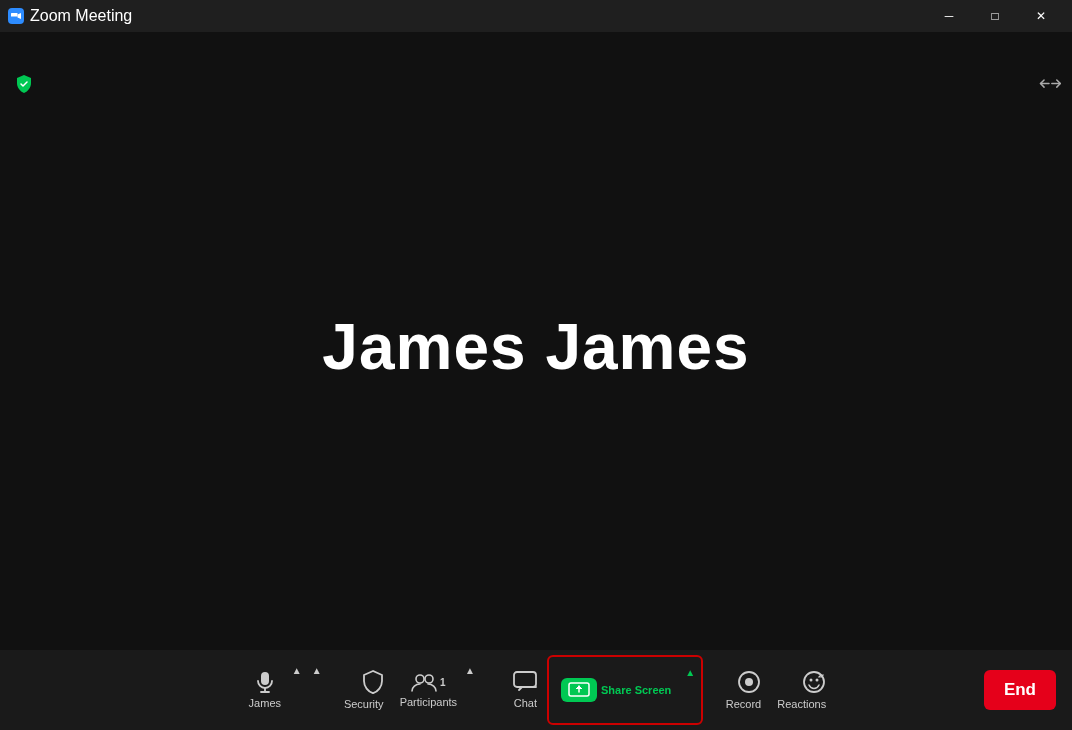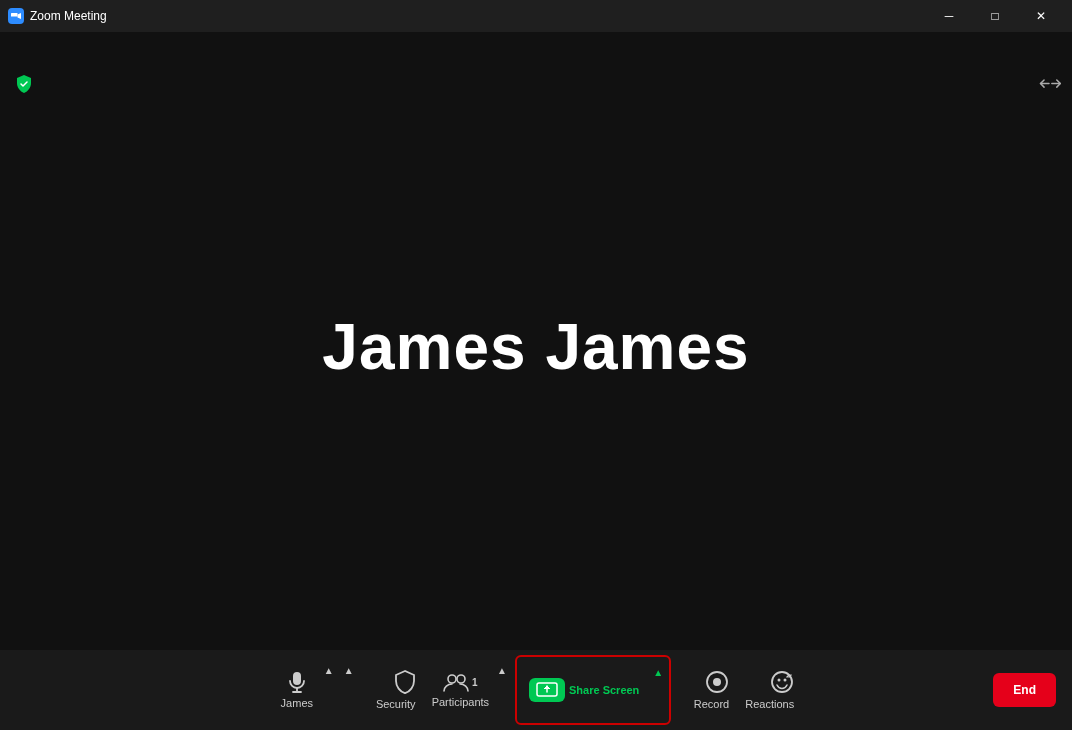--- a/index.html
+++ b/index.html
@@ -28,21 +28,21 @@
       display: flex;
       align-items: center;
       gap: 6px;
     }
     #app-icon {
       width: 16px;
       height: 16px;
     }
     #title-text {
       color: #ffffff;
-      font-size: 12px;
+      font-size: 16px;
     }
     #title-bar-controls {
       display: flex;
       gap: 0;
     }
     .title-btn {
       width: 46px;
       height: 32px;
       background: transparent;
       border: none;
@@ -206,21 +206,21 @@
 
     
     #end-button {
       position: absolute;
       right: 16px;
       background: #e5001a;
       color: white;
       border: none;
       border-radius: 6px;
       padding: 10px 20px;
-      font-size: 12px;
+      font-size: 17px;
       font-weight: 600;
       cursor: pointer;
     }
 
     
     .mic-icon-wrapper {
       position: relative;
       width: 22px;
       height: 22px;
       display: flex;
@@ -329,20 +329,27 @@
         </svg>
         <span class="participant-badge">1</span>
       </div>
       <span class="toolbar-item-label">Participants</span>
     </div>
     <div class="toolbar-chevron">
       <span class="chevron-icon">▲</span>
     </div>
   </div>
 
+  <div class="toolbar-item">
+    <svg width="24" height="22" viewBox="0 0 24 22" fill="none">
+      <rect x="1" y="1" width="22" height="15" rx="3" fill="none" stroke="#cccccc" stroke-width="1.8"></rect>
+      <path d="M6 19L9 16H23" stroke="#cccccc" stroke-width="1.8" stroke-linecap="round" stroke-linejoin="round"></path>
+    </svg>
+    <span class="toolbar-item-label">Chat</span>
+  </div>
 
   <div class="share-screen-wrapper">
     <div class="share-screen-btn">
       <div class="share-screen-icon-bg">
         <svg width="22" height="16" viewBox="0 0 22 16" fill="none">
           <rect x="1" y="1" width="20" height="13" rx="2" fill="none" stroke="white" stroke-width="1.5"></rect>
           <path d="M11 10V4" stroke="white" stroke-width="1.5" stroke-linecap="round"></path>
           <path d="M8 7L11 4L14 7" fill="white" stroke="white" stroke-width="1" stroke-linejoin="round"></path>
         </svg>
       </div>

